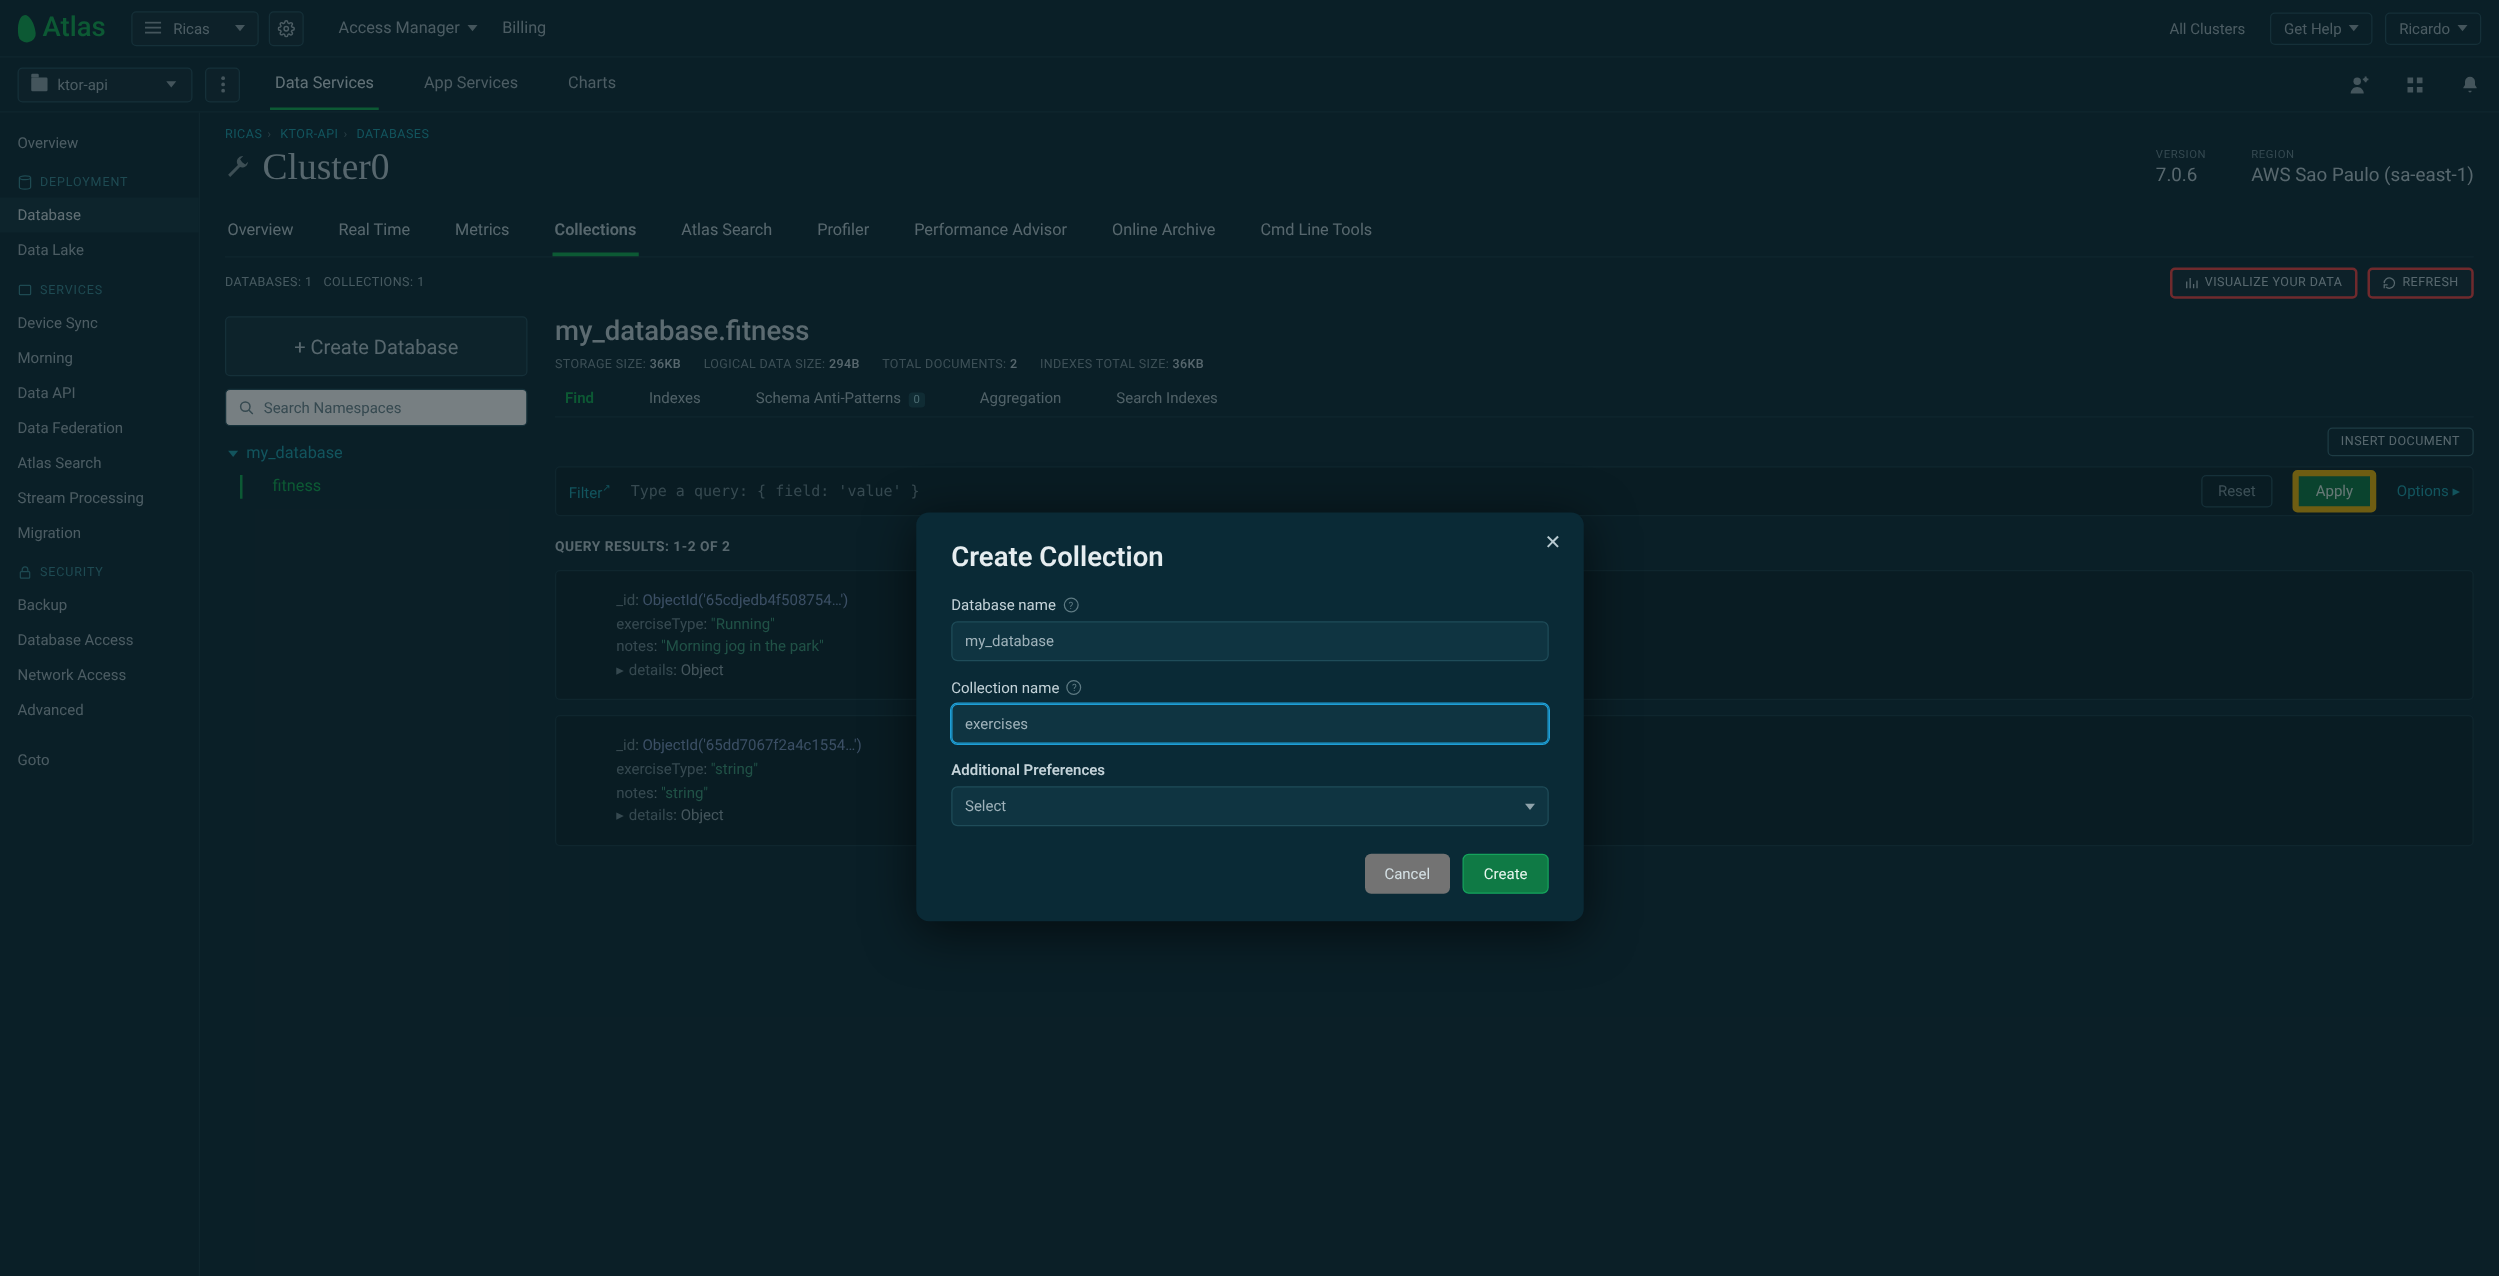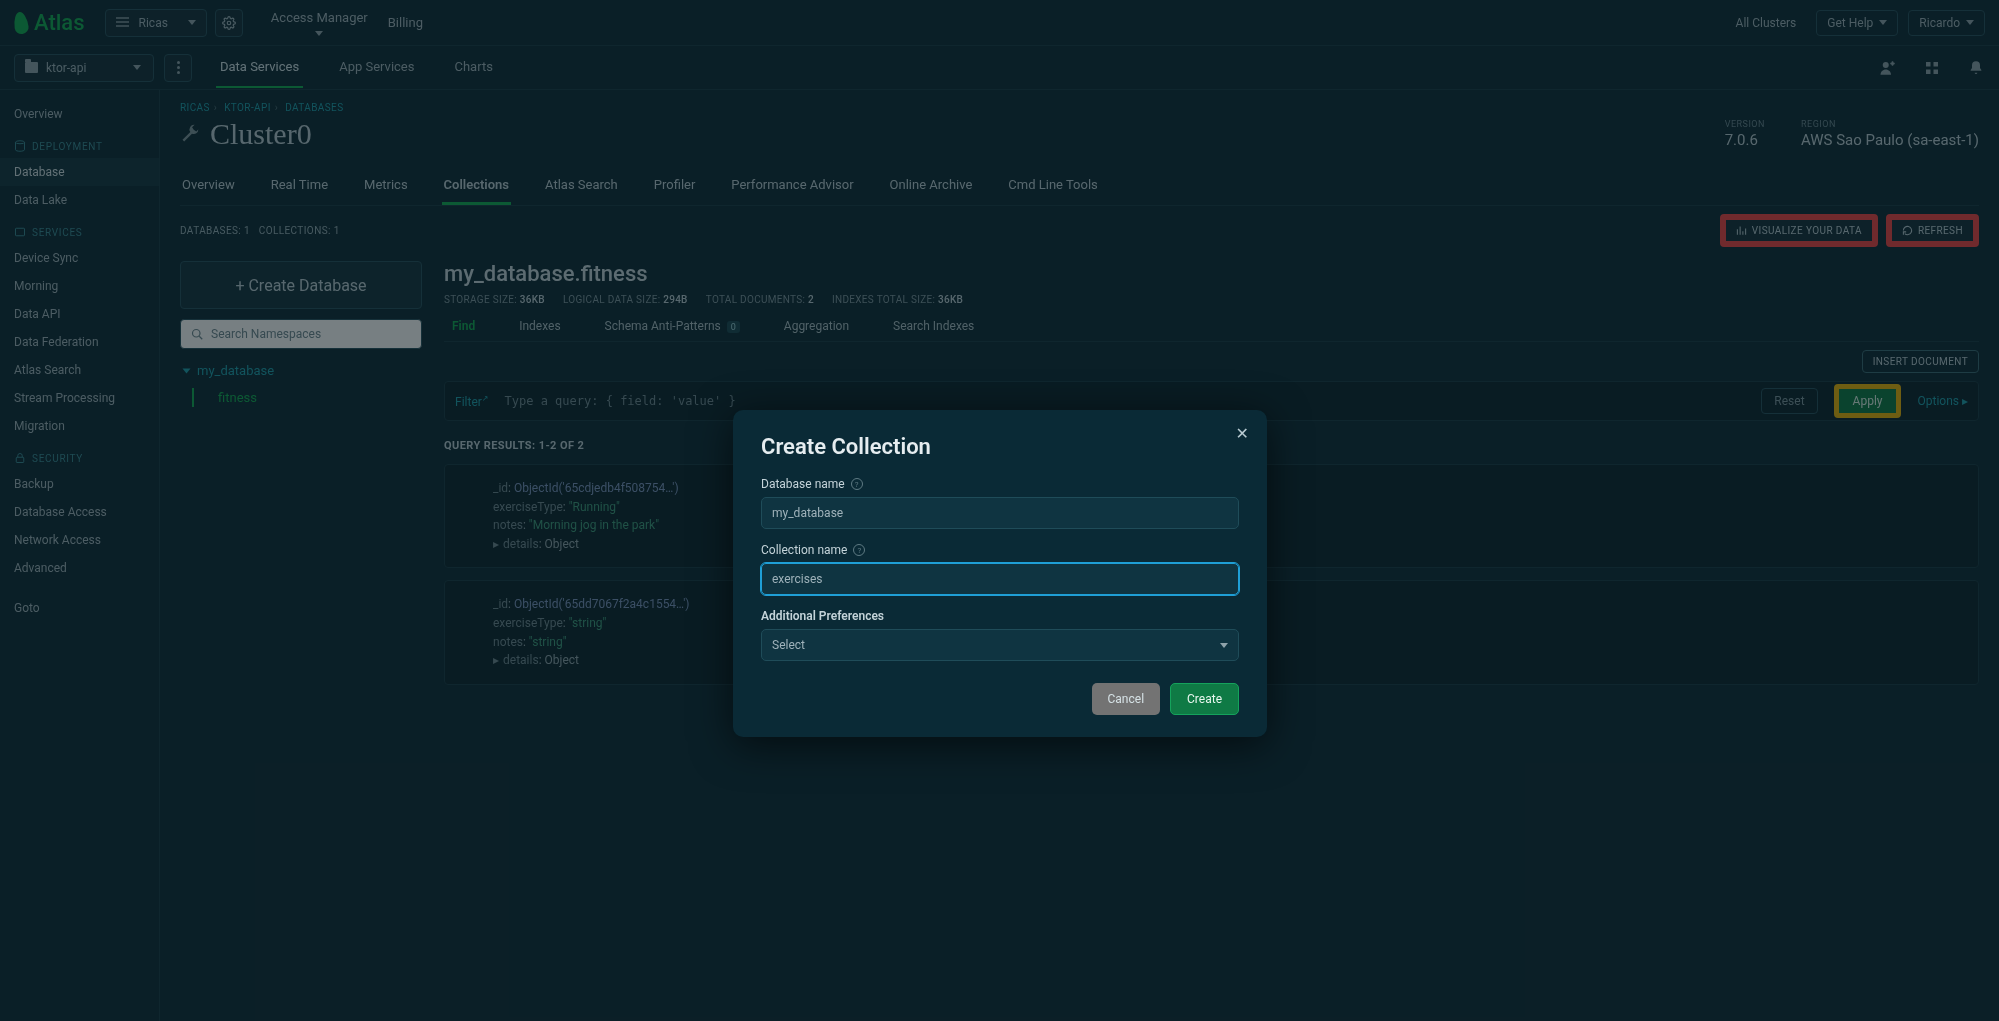--- a/index.html
+++ b/index.html
@@ -7,21 +7,21 @@
 
   
   .topbar { height:46px; display:flex; align-items:center; padding:0 14px; border-bottom:1px solid #1a3a45; }
   .logo { display:flex; align-items:center; gap:6px; color:#13aa52; font-size:22px; font-weight:500; margin-right:20px;}
   .leaf { width:14px; height:22px; background:#13aa52; border-radius:50% 50% 50% 50% / 70% 70% 30% 30%; transform:rotate(-8deg);}
   .org-dd { display:flex; align-items:center; background:#14303b; border:1px solid #27505d; border-radius:4px; height:28px; padding:0 10px; gap:10px; font-size:12px; color:#9fb2ba; margin-right:8px;}
   .org-dd .bars{ font-size:12px;}
   .caret-down { width:0;height:0;border-left:4px solid transparent;border-right:4px solid transparent;border-top:5px solid #8fa3ab;}
   .gear-btn { width:28px;height:28px;border:1px solid #27505d;border-radius:4px;display:flex;align-items:center;justify-content:center;background:#14303b;margin-right:18px;color:#9fb2ba;}
   .gear-icon{ width:14px;height:14px;}
-  .top-link { color:#9fb2ba; font-size:13px; padding:6px 10px; display:flex;align-items:center;gap:6px;flex-direction:column;}
+  .top-link { color:#9fb2ba; font-size:13px; padding:6px 10px; display:flex;align-items:center;gap:6px;}
   .topbar-spacer{ flex:1;}
   .right-link { color:#9fb2ba; font-size:12px; padding:4px 10px; border:1px solid #27505d; border-radius:4px; margin-left:10px; display:flex;align-items:center;gap:6px; height:26px;}
   .right-link.noborder{ border:none;}
 
   
   .secbar { height:44px; display:flex; align-items:center; padding:0 14px; border-bottom:1px solid #1a3a45;}
   .proj-dd { display:flex;align-items:center; background:#14303b; border:1px solid #27505d; border-radius:4px; height:28px; padding:0 12px 0 10px; gap:10px; font-size:12px; color:#9fb2ba; margin-right:10px; min-width:140px; justify-content:space-between;}
   .folder-icon{ width:13px;height:11px; background:#8fa3ab; border-radius:1px; position:relative;}
   .folder-icon::before{content:"";position:absolute;top:-3px;left:0;width:6px;height:3px;background:#8fa3ab;border-radius:1px 1px 0 0;}
   .kebab{ width:28px;height:28px;border:1px solid #27505d;border-radius:4px;display:flex;flex-direction:column;align-items:center;justify-content:center;gap:2px;background:#14303b;margin-right:24px;}
@@ -51,21 +51,21 @@
   .meta-label{ font-size:9px; letter-spacing:0.5px; color:#6a8690;}
   .meta-value{ font-size:15px; color:#b9cbd2; margin-top:2px;}
 
   .tabs{ display:flex; gap:32px; border-bottom:1px solid #1a3a45; margin-top:16px;}
   .tab{ padding:10px 2px; color:#b9cbd2; font-size:13px;}
   .tab.active{ border-bottom:3px solid #13aa52; font-weight:600;}
 
   .stats-row{ display:flex; align-items:center; justify-content:space-between; margin-top:8px;}
   .stats-left{ font-size:10px; color:#95adb5; letter-spacing:0.4px;}
   .stats-right{ display:flex; gap:8px;}
-  .chip-btn-small{ font-size:10px; letter-spacing:0.4px; background:#14303b; border:6px solid #ef4444; border-radius:4px; padding:5px 10px; color:#b9cbd2; display:flex;align-items:center;gap:5px;}
+  .chip-btn-small{ font-size:10px; letter-spacing:0.4px; background:#14303b; border:2px solid #ef4444; border-radius:4px; padding:5px 10px; color:#b9cbd2; display:flex;align-items:center;gap:5px;}
 
   .content-row{ display:flex; gap:22px; margin-top:14px;}
   .ns-panel{ width:242px; }
   .create-db{ background:#15343f; border:1px solid #27505d; border-radius:4px; height:48px; display:flex; align-items:center; justify-content:center; font-size:16px; color:#b9cbd2;}
   .search-ns{ margin-top:10px; height:30px; border:1px solid #27505d; border-radius:4px; display:flex; align-items:center; padding:0 10px; gap:8px; color:#6f8891; font-size:12px; background:#ffffff;}
   .db-node{ margin-top:14px; display:flex; align-items:center; gap:8px; color:#1f9fad; font-size:13px; padding-left:4px;}
   .caret-tri{ width:0;height:0;border-top:4px solid transparent;border-bottom:4px solid transparent;border-left:5px solid #1f9fad; transform:rotate(90deg);}
   .coll-node{ margin-top:10px; padding-left:24px; border-left:2px solid #13aa52; margin-left:12px; color:#13aa52; font-size:13px; padding-top:2px;padding-bottom:2px;}
 
   .coll-main{ flex:1; }

